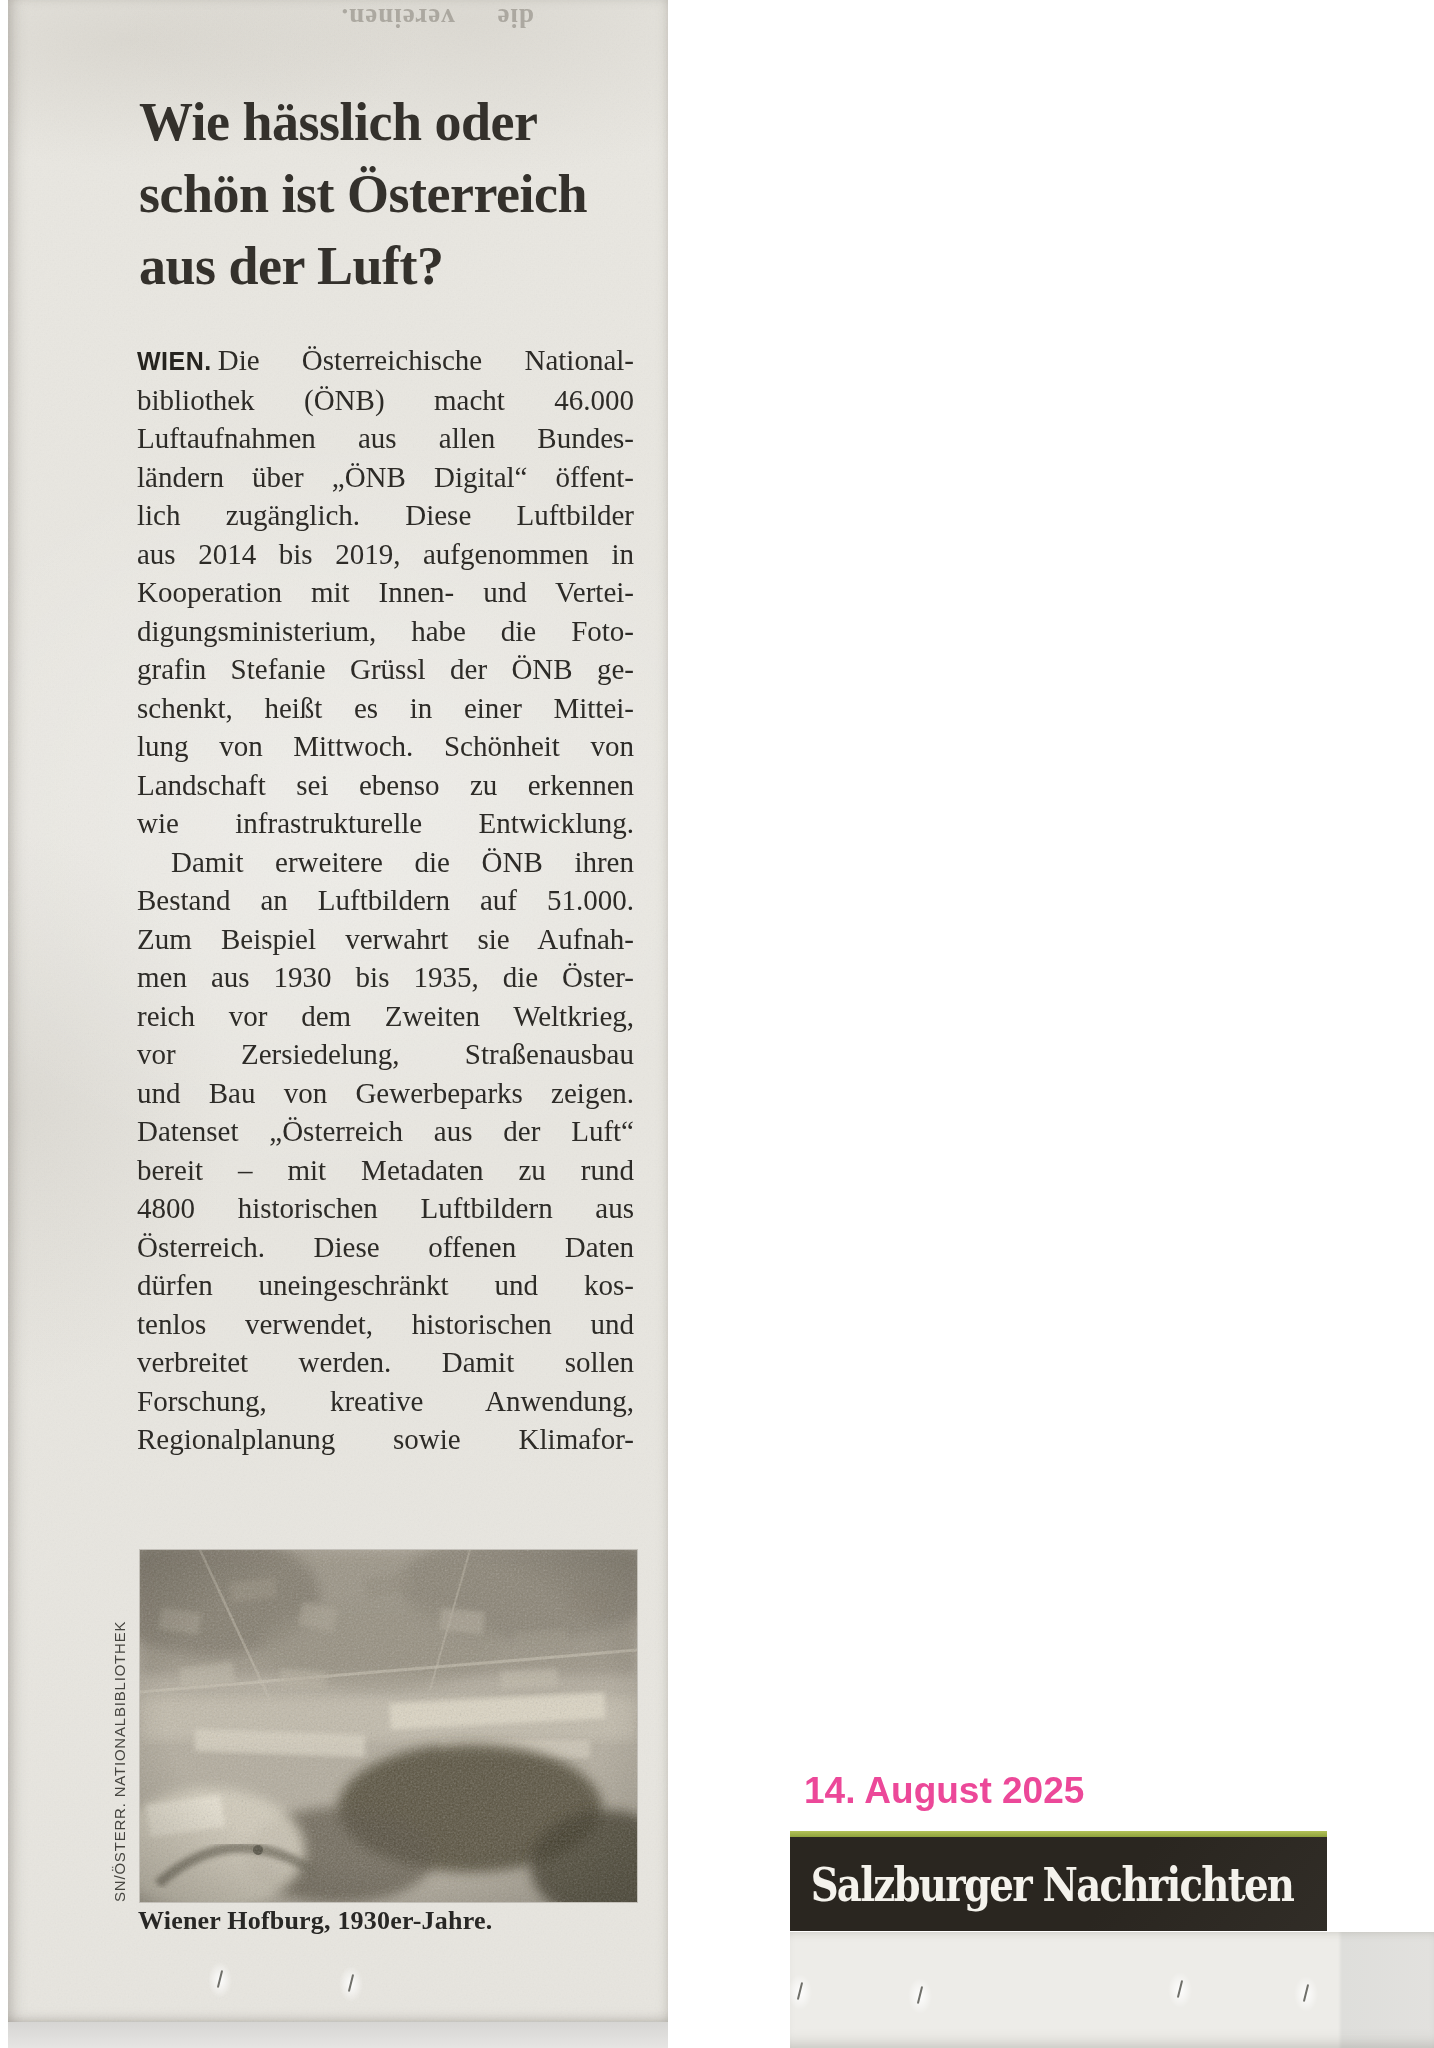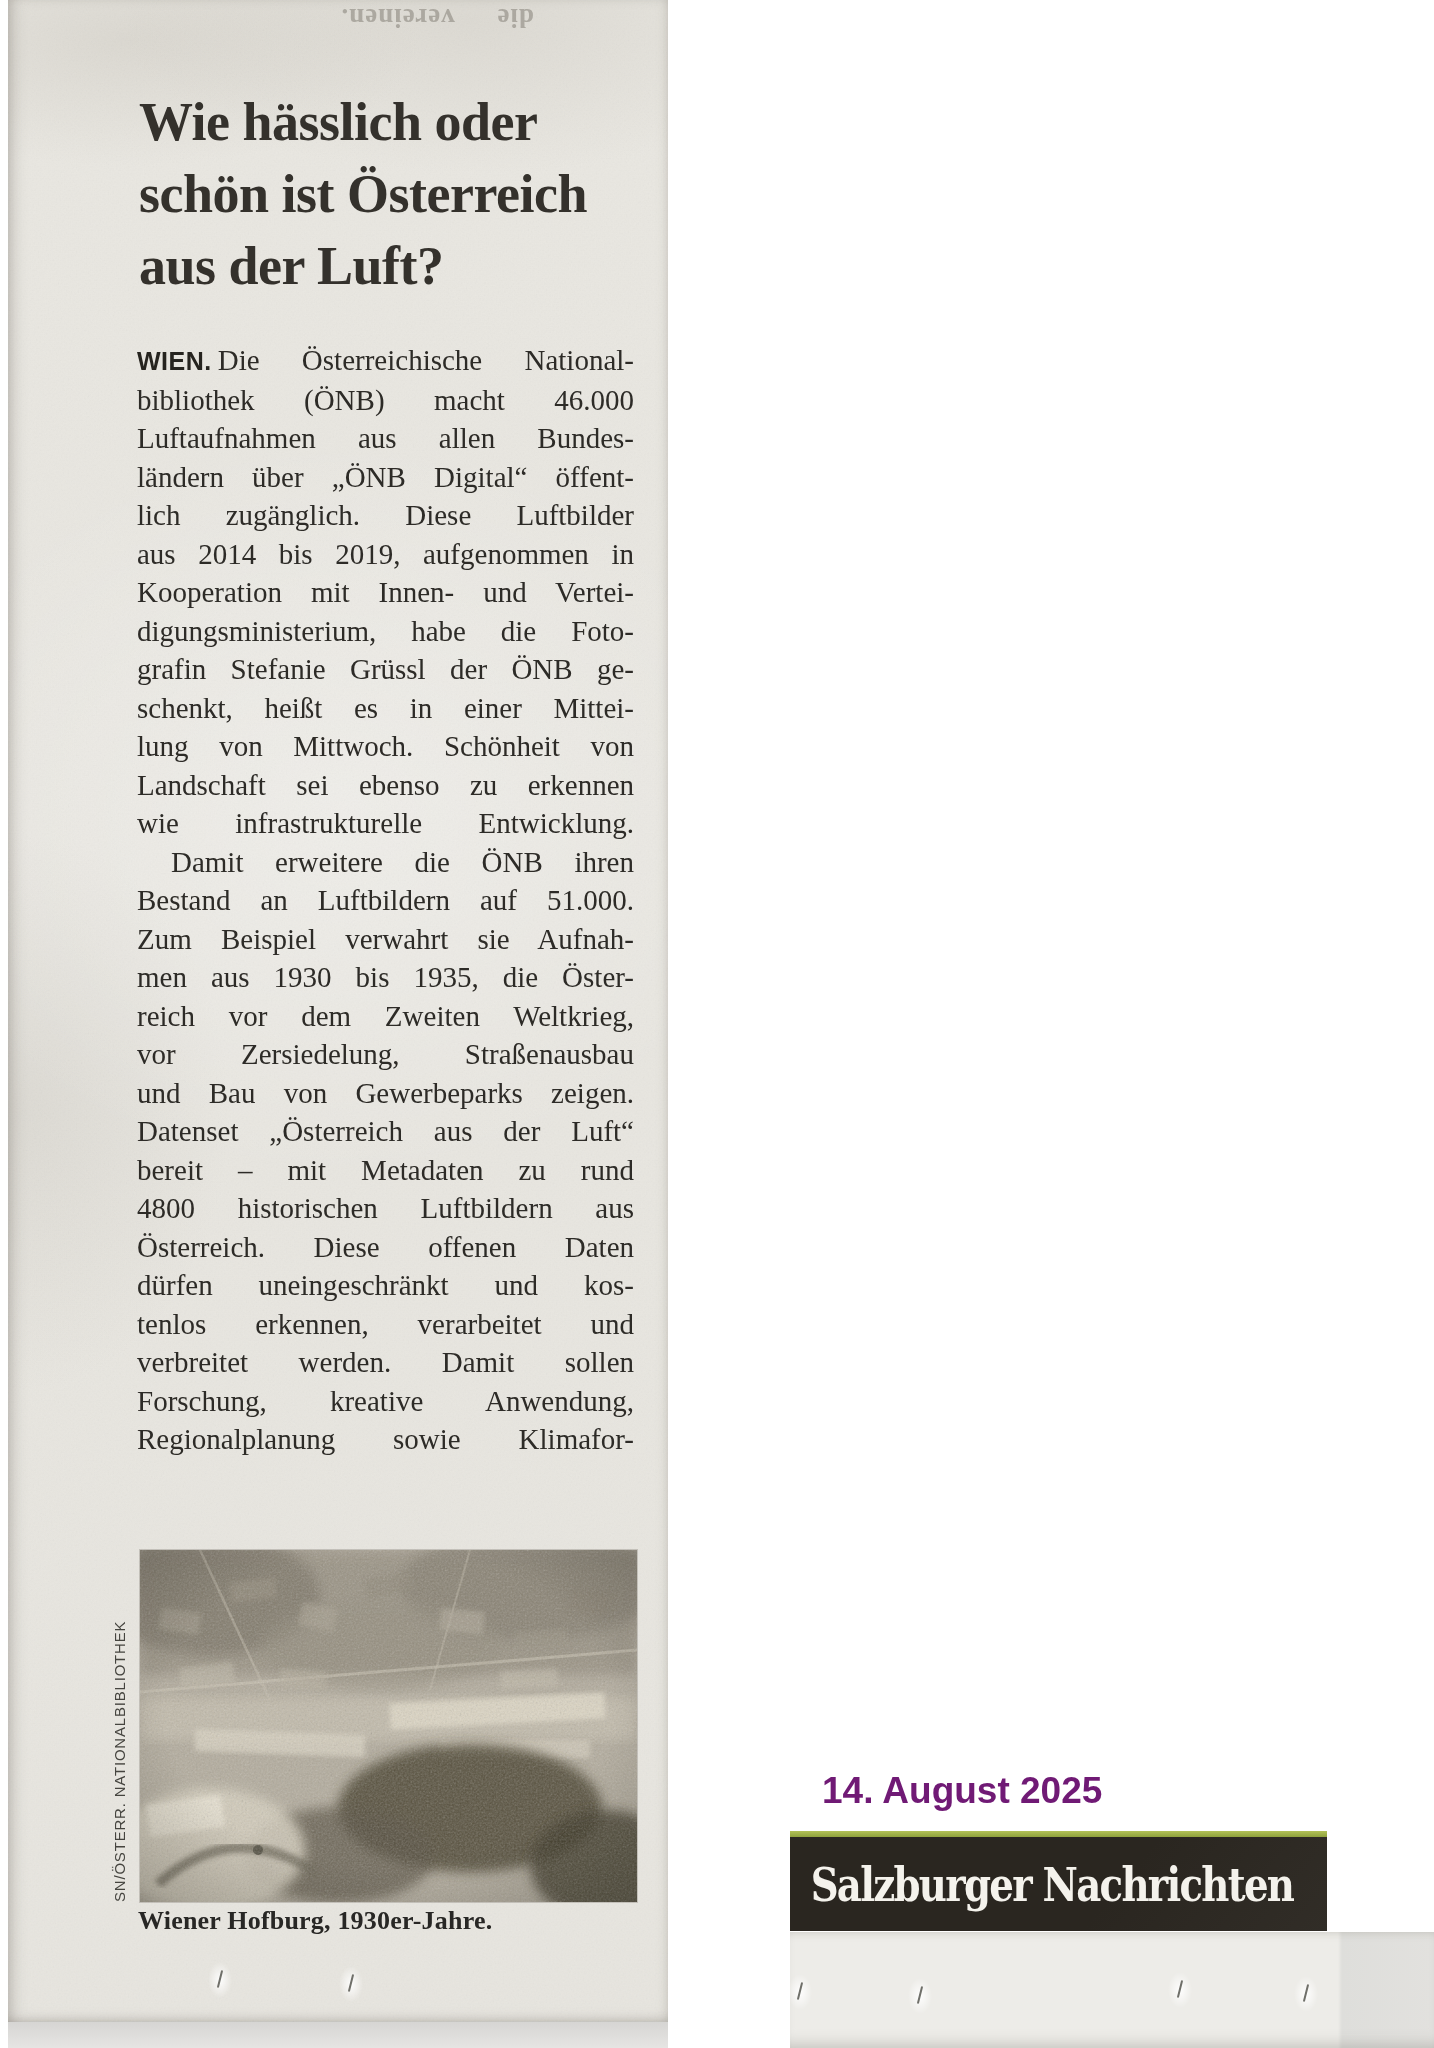--- a/index.html
+++ b/index.html
@@ -45,23 +45,23 @@
     font-size:15px;letter-spacing:.8px;color:#45443f;}
 
   .caption{position:absolute;left:130px;top:1906px;width:500px;
     font-family:Liberation Serif, serif;
     font-weight:bold;font-size:26px;color:#282725;letter-spacing:.2px;}
 
   .left-bottom-shadow{position:absolute;left:8px;top:2022px;width:660px;height:26px;
     background:linear-gradient(#d6d5d3,#e6e5e3);}
 
   
-  .date{position:absolute;left:822px;top:1770px;
+  .date{position:absolute;left:804px;top:1770px;
     font-family:"Liberation Sans","DejaVu Sans",sans-serif;
-    font-weight:bold;font-size:37px;color:#701a75;}
+    font-weight:bold;font-size:37px;color:#ec4899;}
 
   .logo{position:absolute;left:790px;top:1831px;width:537px;}
   .logo .accent{height:6px;background:linear-gradient(#b2c158,#8fa23c);}
   .logo .bar{height:94px;background:linear-gradient(130deg,#2a2620 60%,#312d27);
     display:flex;align-items:center;}
   .logo .word{font-family:"DejaVu Serif","Liberation Serif",serif;font-weight:bold;
     font-size:45px;color:#f4f2ec;letter-spacing:-2px;
     transform:scaleX(.86) scaleY(1.05);transform-origin:left center;
     padding-left:24px;white-space:nowrap;}
 
@@ -118,21 +118,21 @@
       <div class="bl">Zum Beispiel verwahrt sie Aufnah-</div>
       <div class="bl">men aus 1930 bis 1935, die Öster-</div>
       <div class="bl">reich vor dem Zweiten Weltkrieg,</div>
       <div class="bl">vor Zersiedelung, Straßenausbau</div>
       <div class="bl">und Bau von Gewerbeparks zeigen.</div>
       <div class="bl">Datenset „Österreich aus der Luft“</div>
       <div class="bl">bereit – mit Metadaten zu rund</div>
       <div class="bl">4800 historischen Luftbildern aus</div>
       <div class="bl">Österreich. Diese offenen Daten</div>
       <div class="bl">dürfen uneingeschränkt und kos-</div>
-      <div class="bl">tenlos erkennen, verarbeitet und</div>
+      <div class="bl">tenlos verwendet, historischen und</div>
       <div class="bl">verbreitet werden. Damit sollen</div>
       <div class="bl">Forschung, kreative Anwendung,</div>
       <div class="bl">Regionalplanung sowie Klimafor-</div>
     </div>
 
     <div class="photo">
       <svg width="497" height="352" viewBox="0 0 497 352">
         <defs>
           <filter id="soft">
               <feGaussianBlur stdDeviation="6"></feGaussianBlur>

